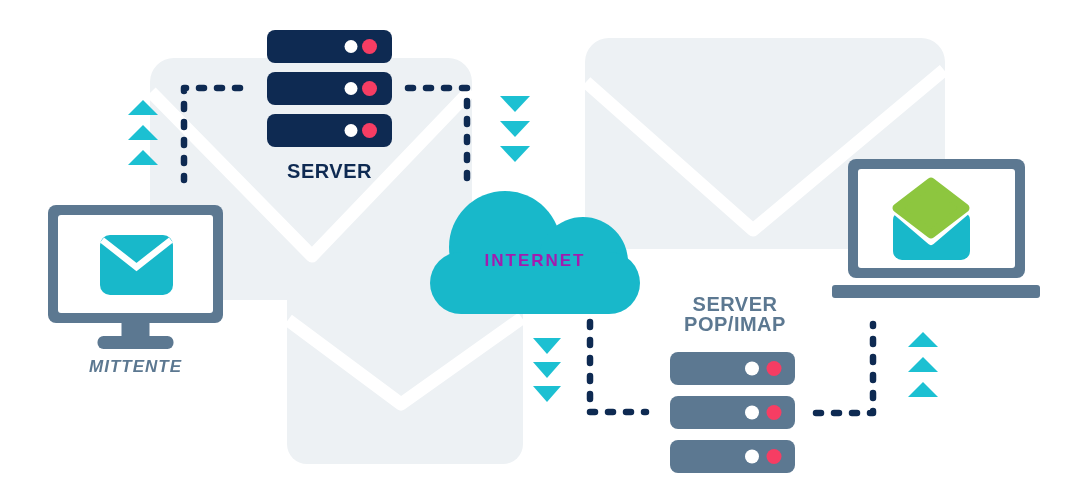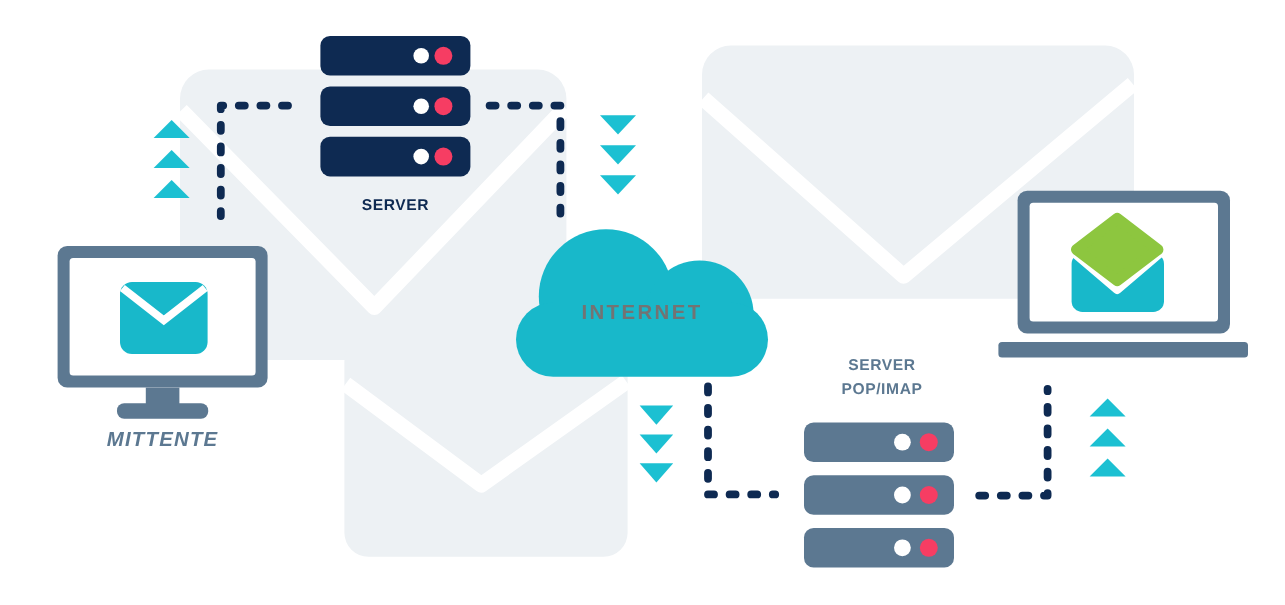--- a/index.html
+++ b/index.html
@@ -24,23 +24,23 @@
   }
   #scene{position:absolute;left:0;top:0;z-index:1;}
   .label{
     position:absolute;
     z-index:2;
     font-weight:700;
     text-align:center;
     color:var(--slate);
   }
   .label-sm{font-size:17px;letter-spacing:1px;}
-  .label-node{font-size:13px;line-height:20px;letter-spacing:0.5px;}
+  .label-node{font-size:20px;line-height:20px;letter-spacing:0.5px;}
   .label-navy{color:var(--navy);}
-  .label-white{color:#737373;letter-spacing:2px;font-size:17px;}
+  .label-white{color:#a21caf;letter-spacing:2px;font-size:17px;}
   .label-line{display:block;}
   #label-mittente{left:45px;top:357px;width:181px;font-style:italic;}
   #label-smtp{left:257px;top:161px;width:145px;}
   #label-internet{left:430px;top:251px;width:210px;}
   #label-popimap{left:660px;top:294px;width:150px;}
   #label-destinatario{left:836px;top:120px;width:205px;letter-spacing:0.5px;}
 </style>
 </head>
 <body>
 

